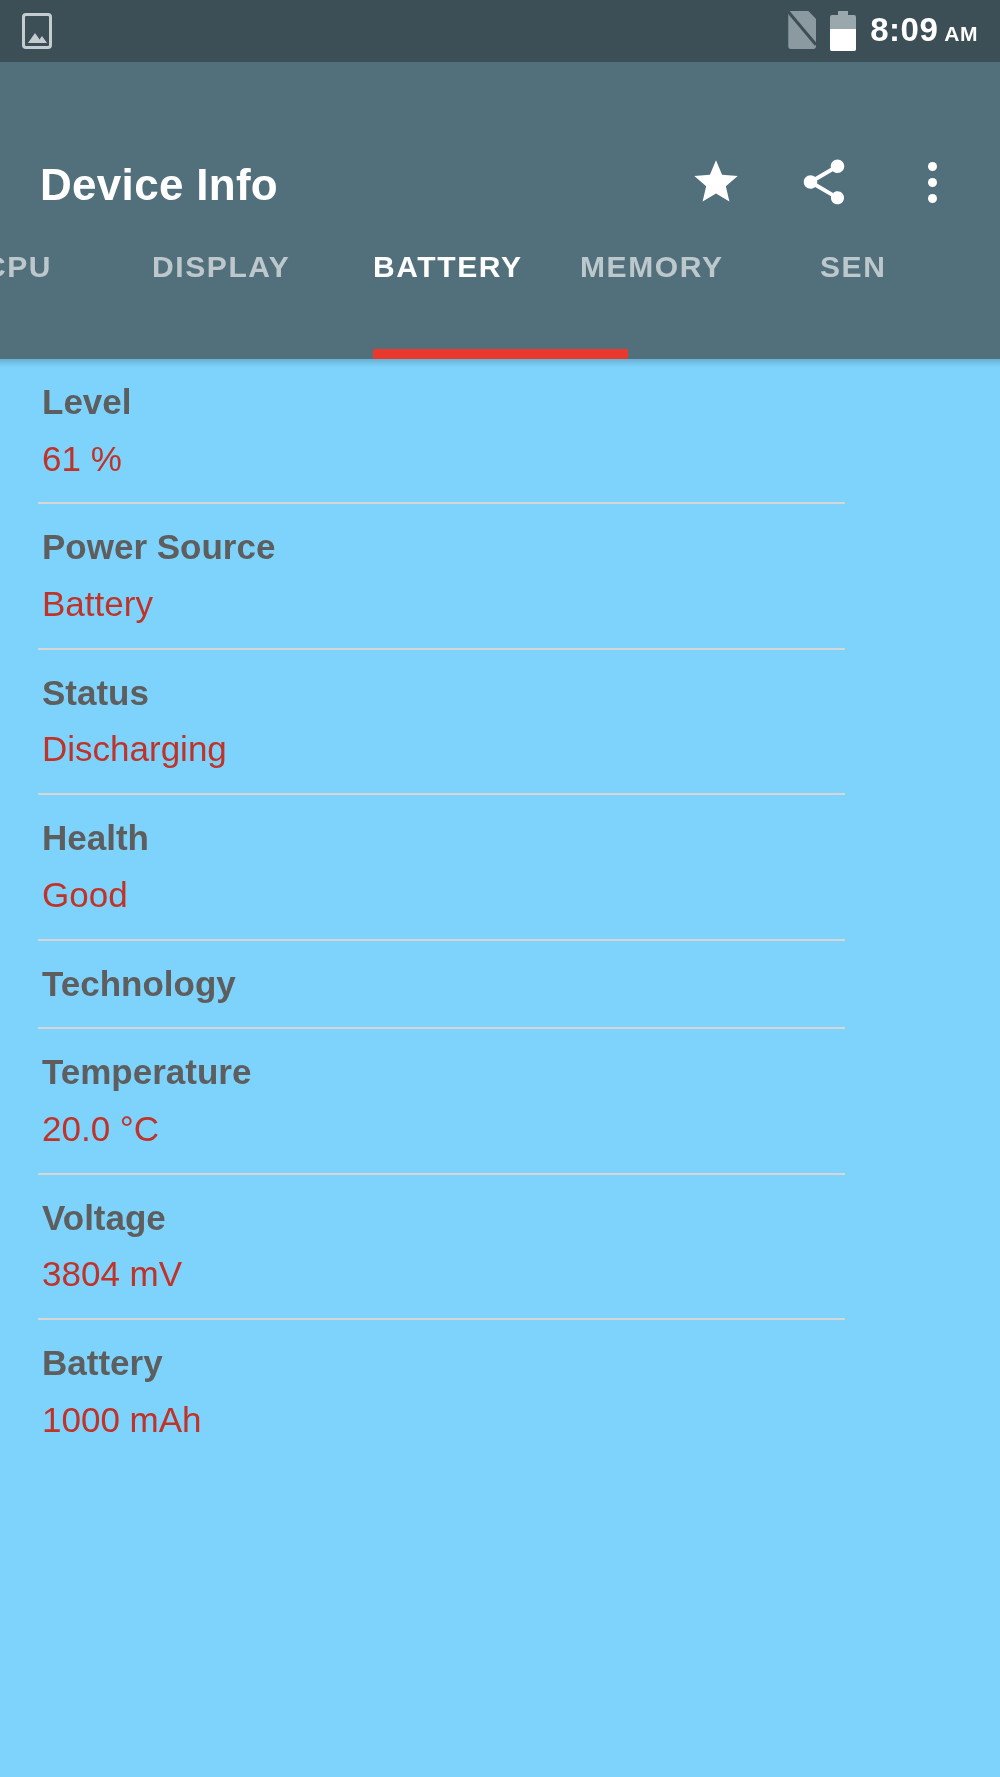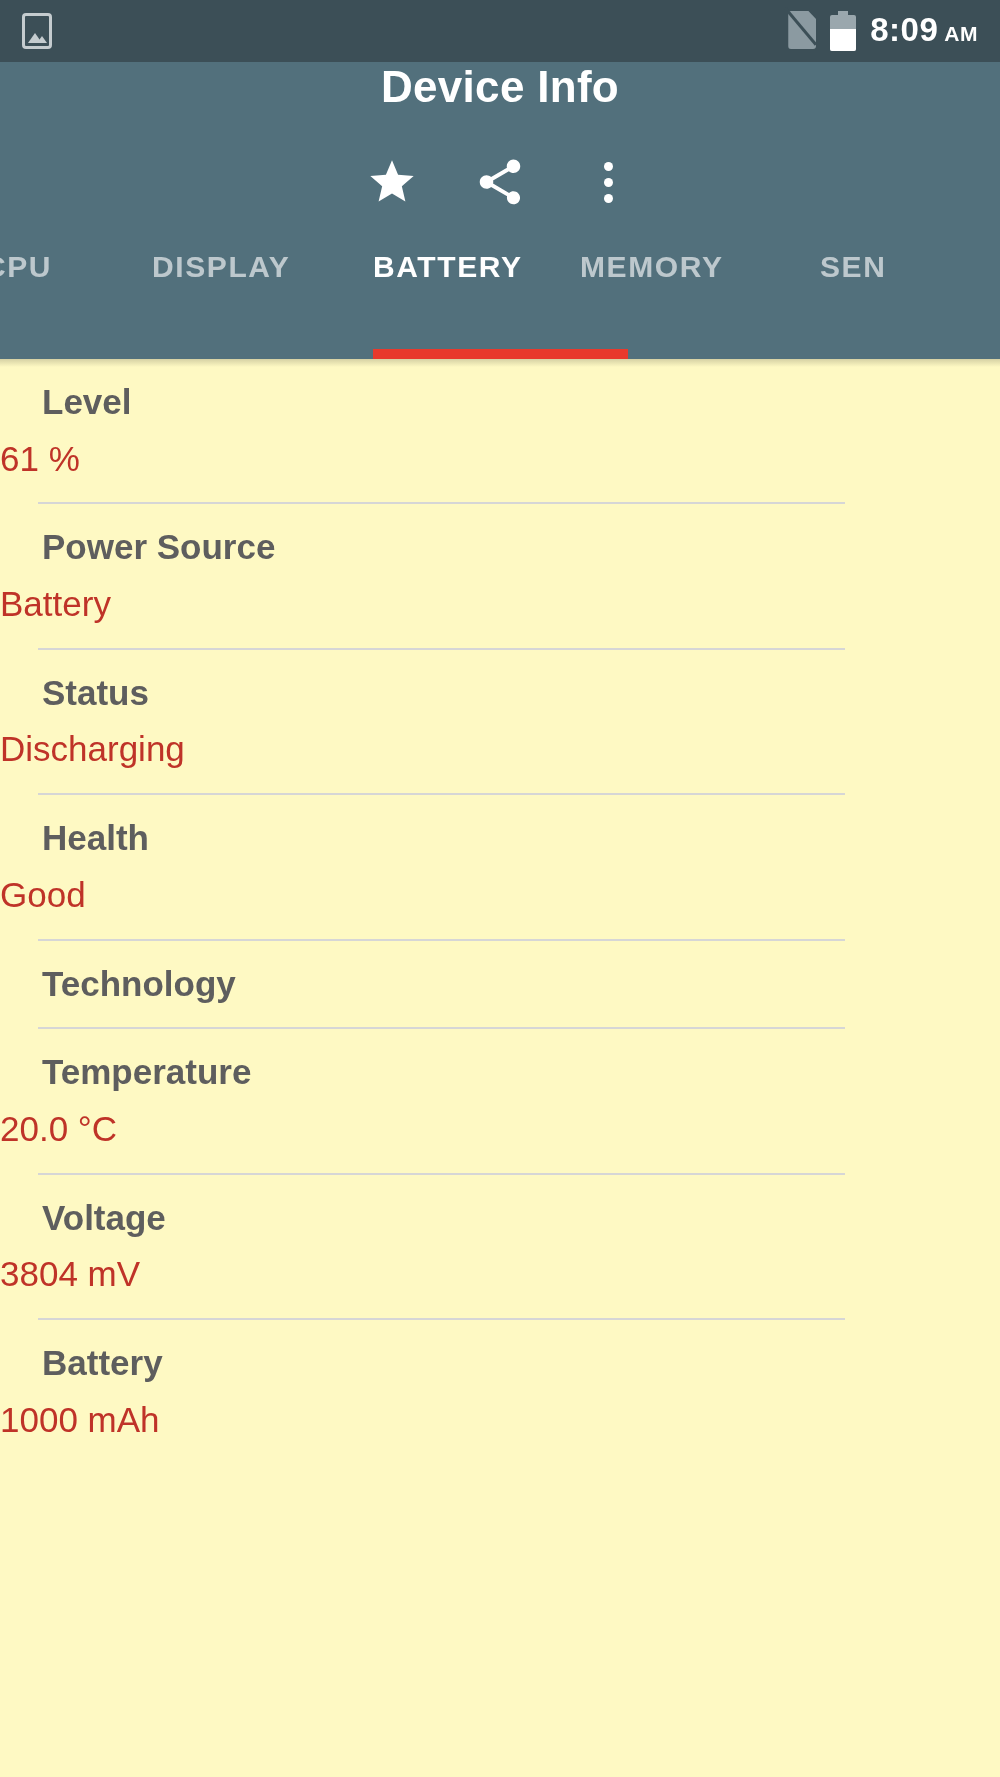--- a/index.html
+++ b/index.html
@@ -64,21 +64,21 @@
   }
   .clock .ampm { font-size:21px; font-weight:bold; }
 
   
   .appbar {
     position:absolute; top:62px; left:0; width:1000px; height:297px;
     background:#52707C;
   }
   .appbar-top {
     position:absolute; top:0; left:0; width:1000px; height:148px;
-    display:flex; align-items:center; padding:0 40px;flex-direction:column;
+    display:flex; align-items:flex-end; padding:0 40px;
   }
   .app-title {
     color:#FFFFFF; font-size:44px; font-weight:bold; letter-spacing:0.3px;
     flex:1;
   }
   .appbar-actions { display:flex; align-items:center; gap:52px; }
   .icon-btn {
     width:56px; height:56px; display:flex; align-items:center; justify-content:center;
     cursor:pointer;
   }
@@ -97,35 +97,35 @@
     color:rgba(255,255,255,0.62); white-space:nowrap; cursor:pointer;
   }
   .tab.active { color:#FFFFFF; }
   .tab-indicator {
     position:absolute; bottom:0; height:10px; background:#E8392C;
   }
 
   
   .content {
     position:absolute; top:359px; left:0; width:1000px; height:1418px;
-    background:#fef9c3;
+    background:#7dd3fc;
     padding:0;
   }
   .shadow {
     position:absolute; top:0; left:0; width:1000px; height:8px;
     background:linear-gradient(to bottom, rgba(0,0,0,0.16), rgba(0,0,0,0));
     pointer-events:none;
   }
   .row { position:relative; padding:22px 0 0 0; }
   .row-label {
     color:#5E5E5E; font-size:35px; font-weight:bold; padding-left:42px;
     line-height:1.22;
   }
   .row-value {
-    color:#BF3328; font-size:35px; font-weight:normal; 
+    color:#BF3328; font-size:35px; font-weight:normal; padding-left:42px;
     line-height:1.22; margin-top:14px;
   }
   .row-divider {
     margin:22px 0 0 38px; width:807px; height:2px; background:#D6D6D6;
   }
   .row:last-child .row-divider { display:none; }
 </style>
 </head>
 <body>
 

